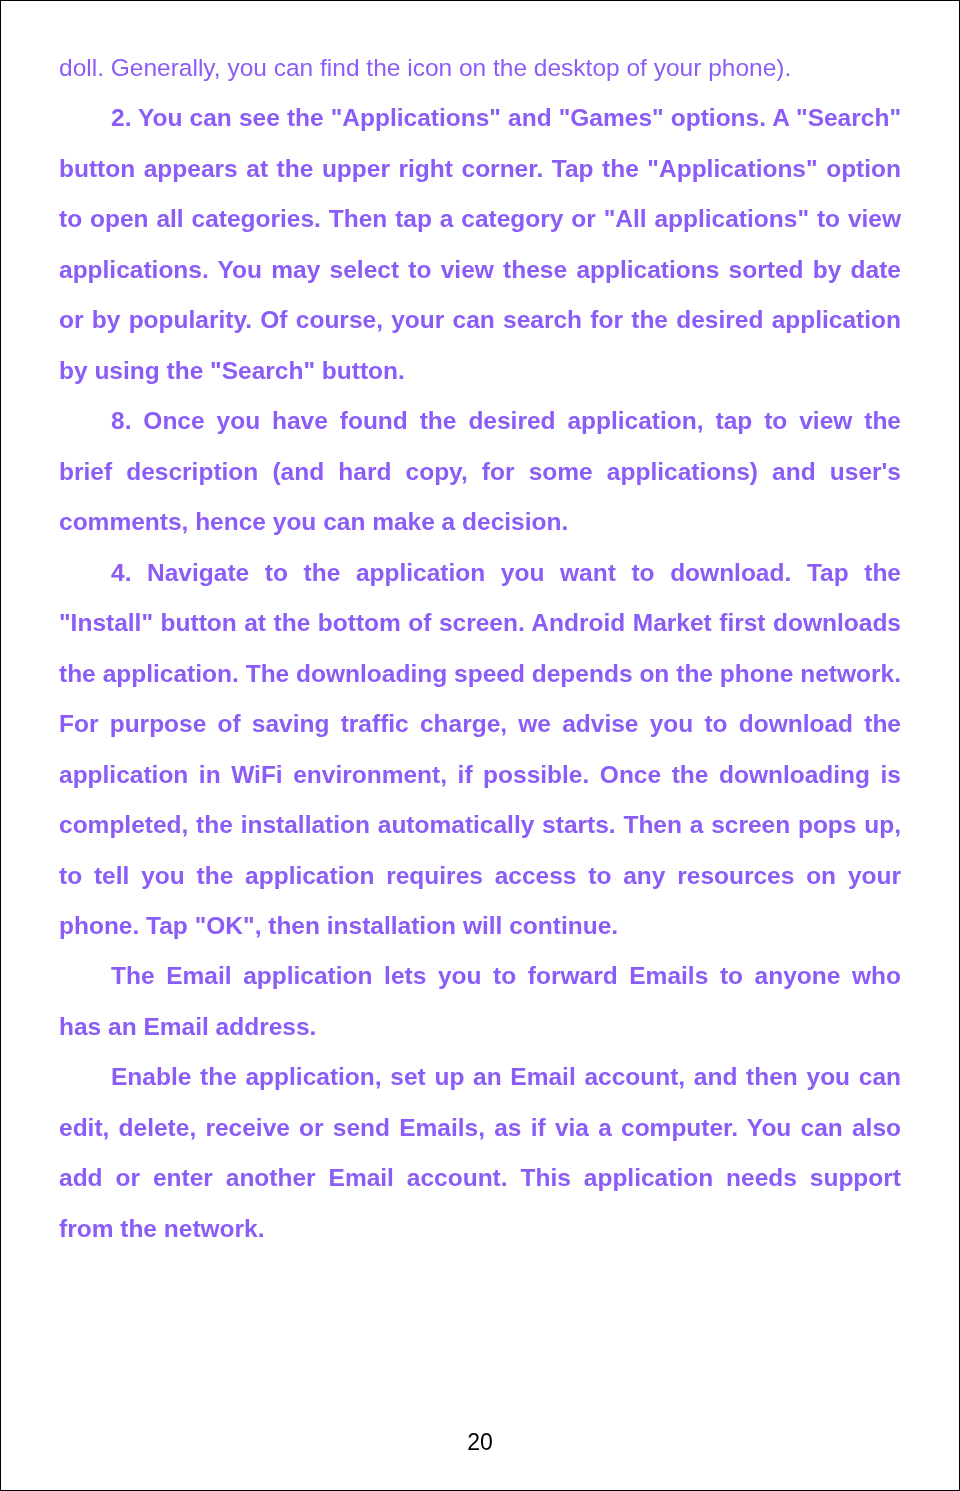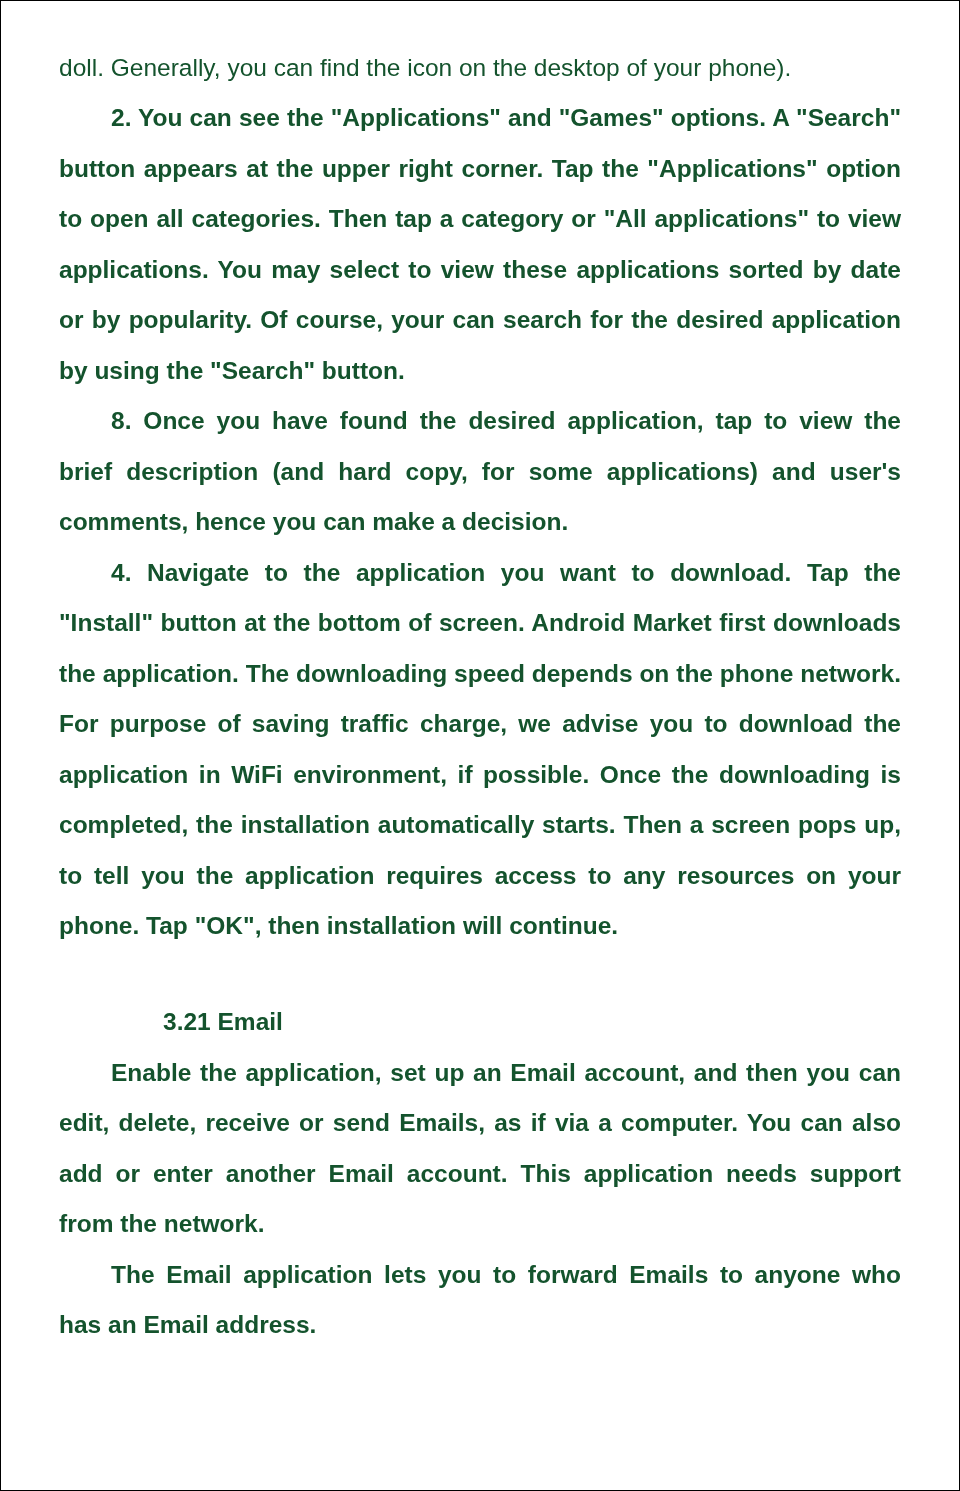--- a/index.html
+++ b/index.html
@@ -17,21 +17,21 @@
     border: 1px solid #000;
   }
   .content {
     border: none;
     padding: 0;
   }
   p {
     margin: 0;
     font-size: 24.5px;
     line-height: 2.06;
-    color: #14532d;
+    color: #8b5cf6;
     text-align: justify;
   }
   .para {
     text-indent: 52px;
     font-weight: bold;
   }
   .section-heading {
     margin-top: 46px;
     margin-bottom: 0;
     font-size: 24.5px;
@@ -59,24 +59,21 @@
   <div class="content">
 
     <p>doll. Generally, you can find the icon on the desktop of your phone).</p>
 
     <p class="para">2. You can see the "Applications" and "Games" options. A "Search" button appears at the upper right corner. Tap the "Applications" option to open all categories. Then tap a category or "All applications" to view applications. You may select to view these applications sorted by date or by popularity. Of course, your can search for the desired application by using the "Search" button.</p>
 
     <p class="para">8. Once you have found the desired application, tap to view the brief description (and hard copy, for some applications) and user's comments, hence you can make a decision.</p>
 
     <p class="para">4. Navigate to the application you want to download. Tap the "Install" button at the bottom of screen. Android Market first downloads the application. The downloading speed depends on the phone network. For purpose of saving traffic charge, we advise you to download the application in WiFi environment, if possible. Once the downloading is completed, the installation automatically starts. Then a screen pops up, to tell you the application requires access to any resources on your phone. Tap "OK", then installation will continue.</p>
 
-    <p class="section-heading">
-      <span class="num">3.21</span>
-      <span>Email</span>
-    </p>
+
+    <p class="para">The Email application lets you to forward Emails to anyone who has an Email address.</p>
 
     <p class="para">Enable the application, set up an Email account, and then you can edit, delete, receive or send Emails, as if via a computer. You can also add or enter another Email account. This application needs support from the network.</p>
 
-    <p class="para">The Email application lets you to forward Emails to anyone who has an Email address.</p>
-
   </div>
 
+  <div class="page-number">20</div>
 </div>
 
 </body></html>

